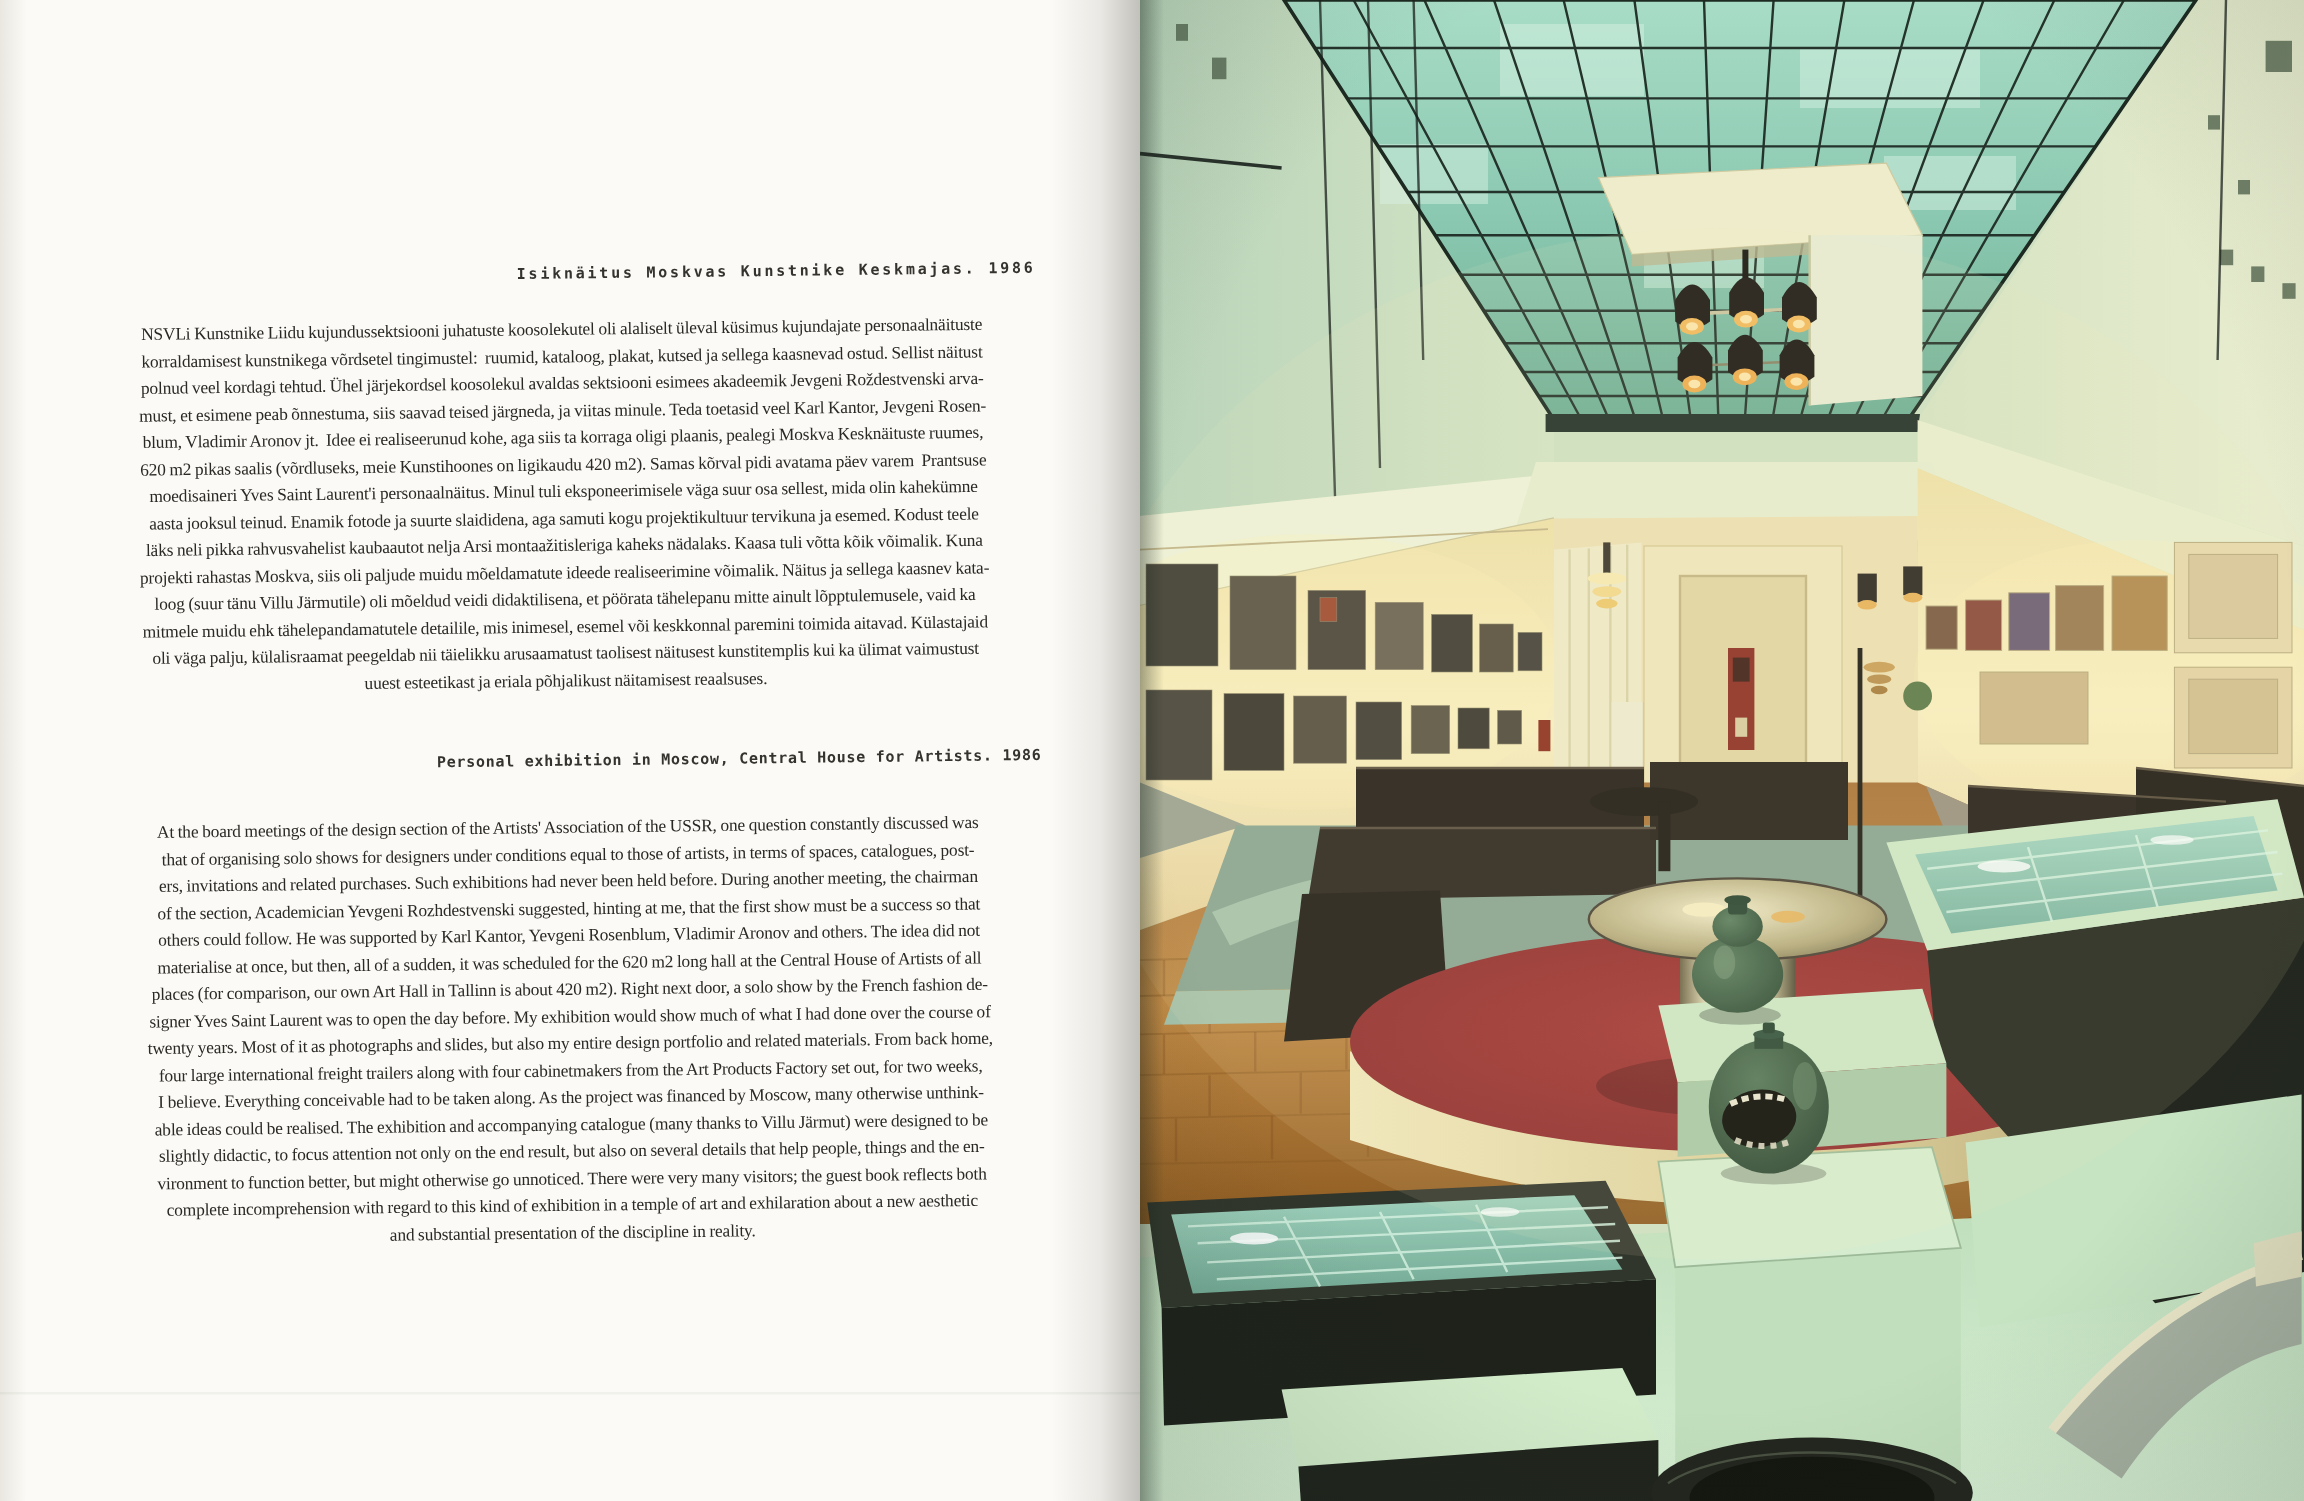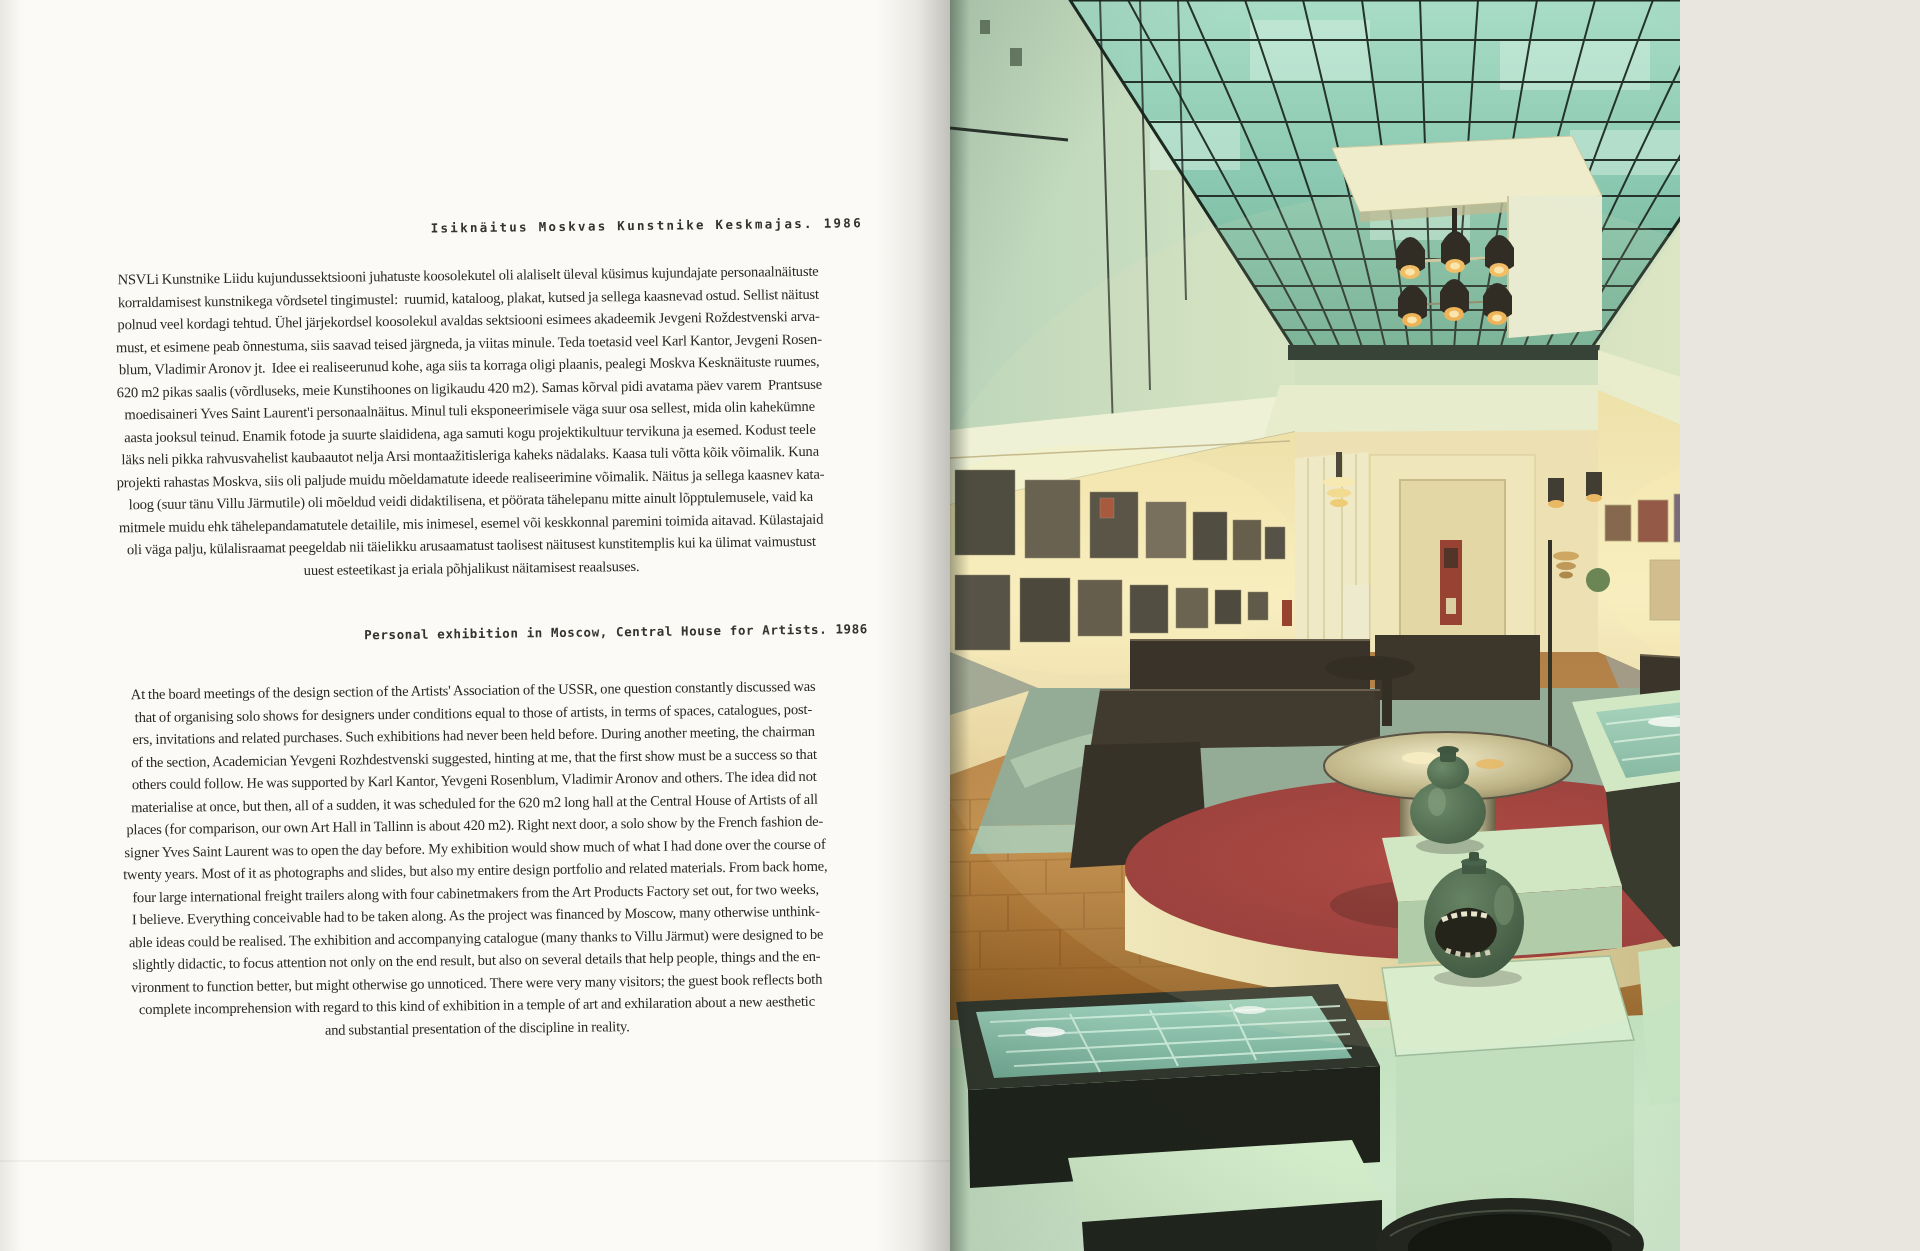--- a/index.html
+++ b/index.html
@@ -1,16 +1,16 @@
 <!DOCTYPE html>
 <html><head>
 <meta charset="utf-8">
 <style>
   html,body{margin:0;padding:0;background:#e8e6df;}
-  .spread{position:relative;width:1680px;height:1251px;overflow:hidden;background:#fbfaf6;font-family:"Liberation Serif",serif;}
+  .spread{position:relative;width:1920px;height:1251px;overflow:hidden;background:#fbfaf6;font-family:"Liberation Serif",serif;}
   
   .page-left{position:absolute;left:0;top:0;width:950px;height:1251px;background:linear-gradient(to right,#e9e7e0 0,#fbfaf6 22px,#fbfaf6 100%);}
   .gutter-shadow{position:absolute;right:0;top:0;width:74px;height:1251px;
     background:linear-gradient(to right,rgba(80,80,70,0) 0,rgba(80,80,70,.10) 55%,rgba(60,60,52,.30) 100%);}
   .page-crease{position:absolute;left:0;top:1160px;width:950px;height:2px;background:rgba(120,140,120,.08);}
   .text-col{position:absolute;left:55px;top:0;width:835px;height:1251px;transform:rotate(-0.7deg);transform-origin:420px 640px;}
   .title{position:absolute;left:0;right:0;margin:0;text-align:right;padding-right:22px;
     font-family:"DejaVu Sans Mono",monospace;font-weight:700;font-size:12.5px;color:#34332e;}
   .title-et{top:220px;letter-spacing:2.3px;}
   .title-en{top:626px;letter-spacing:0.6px;}

